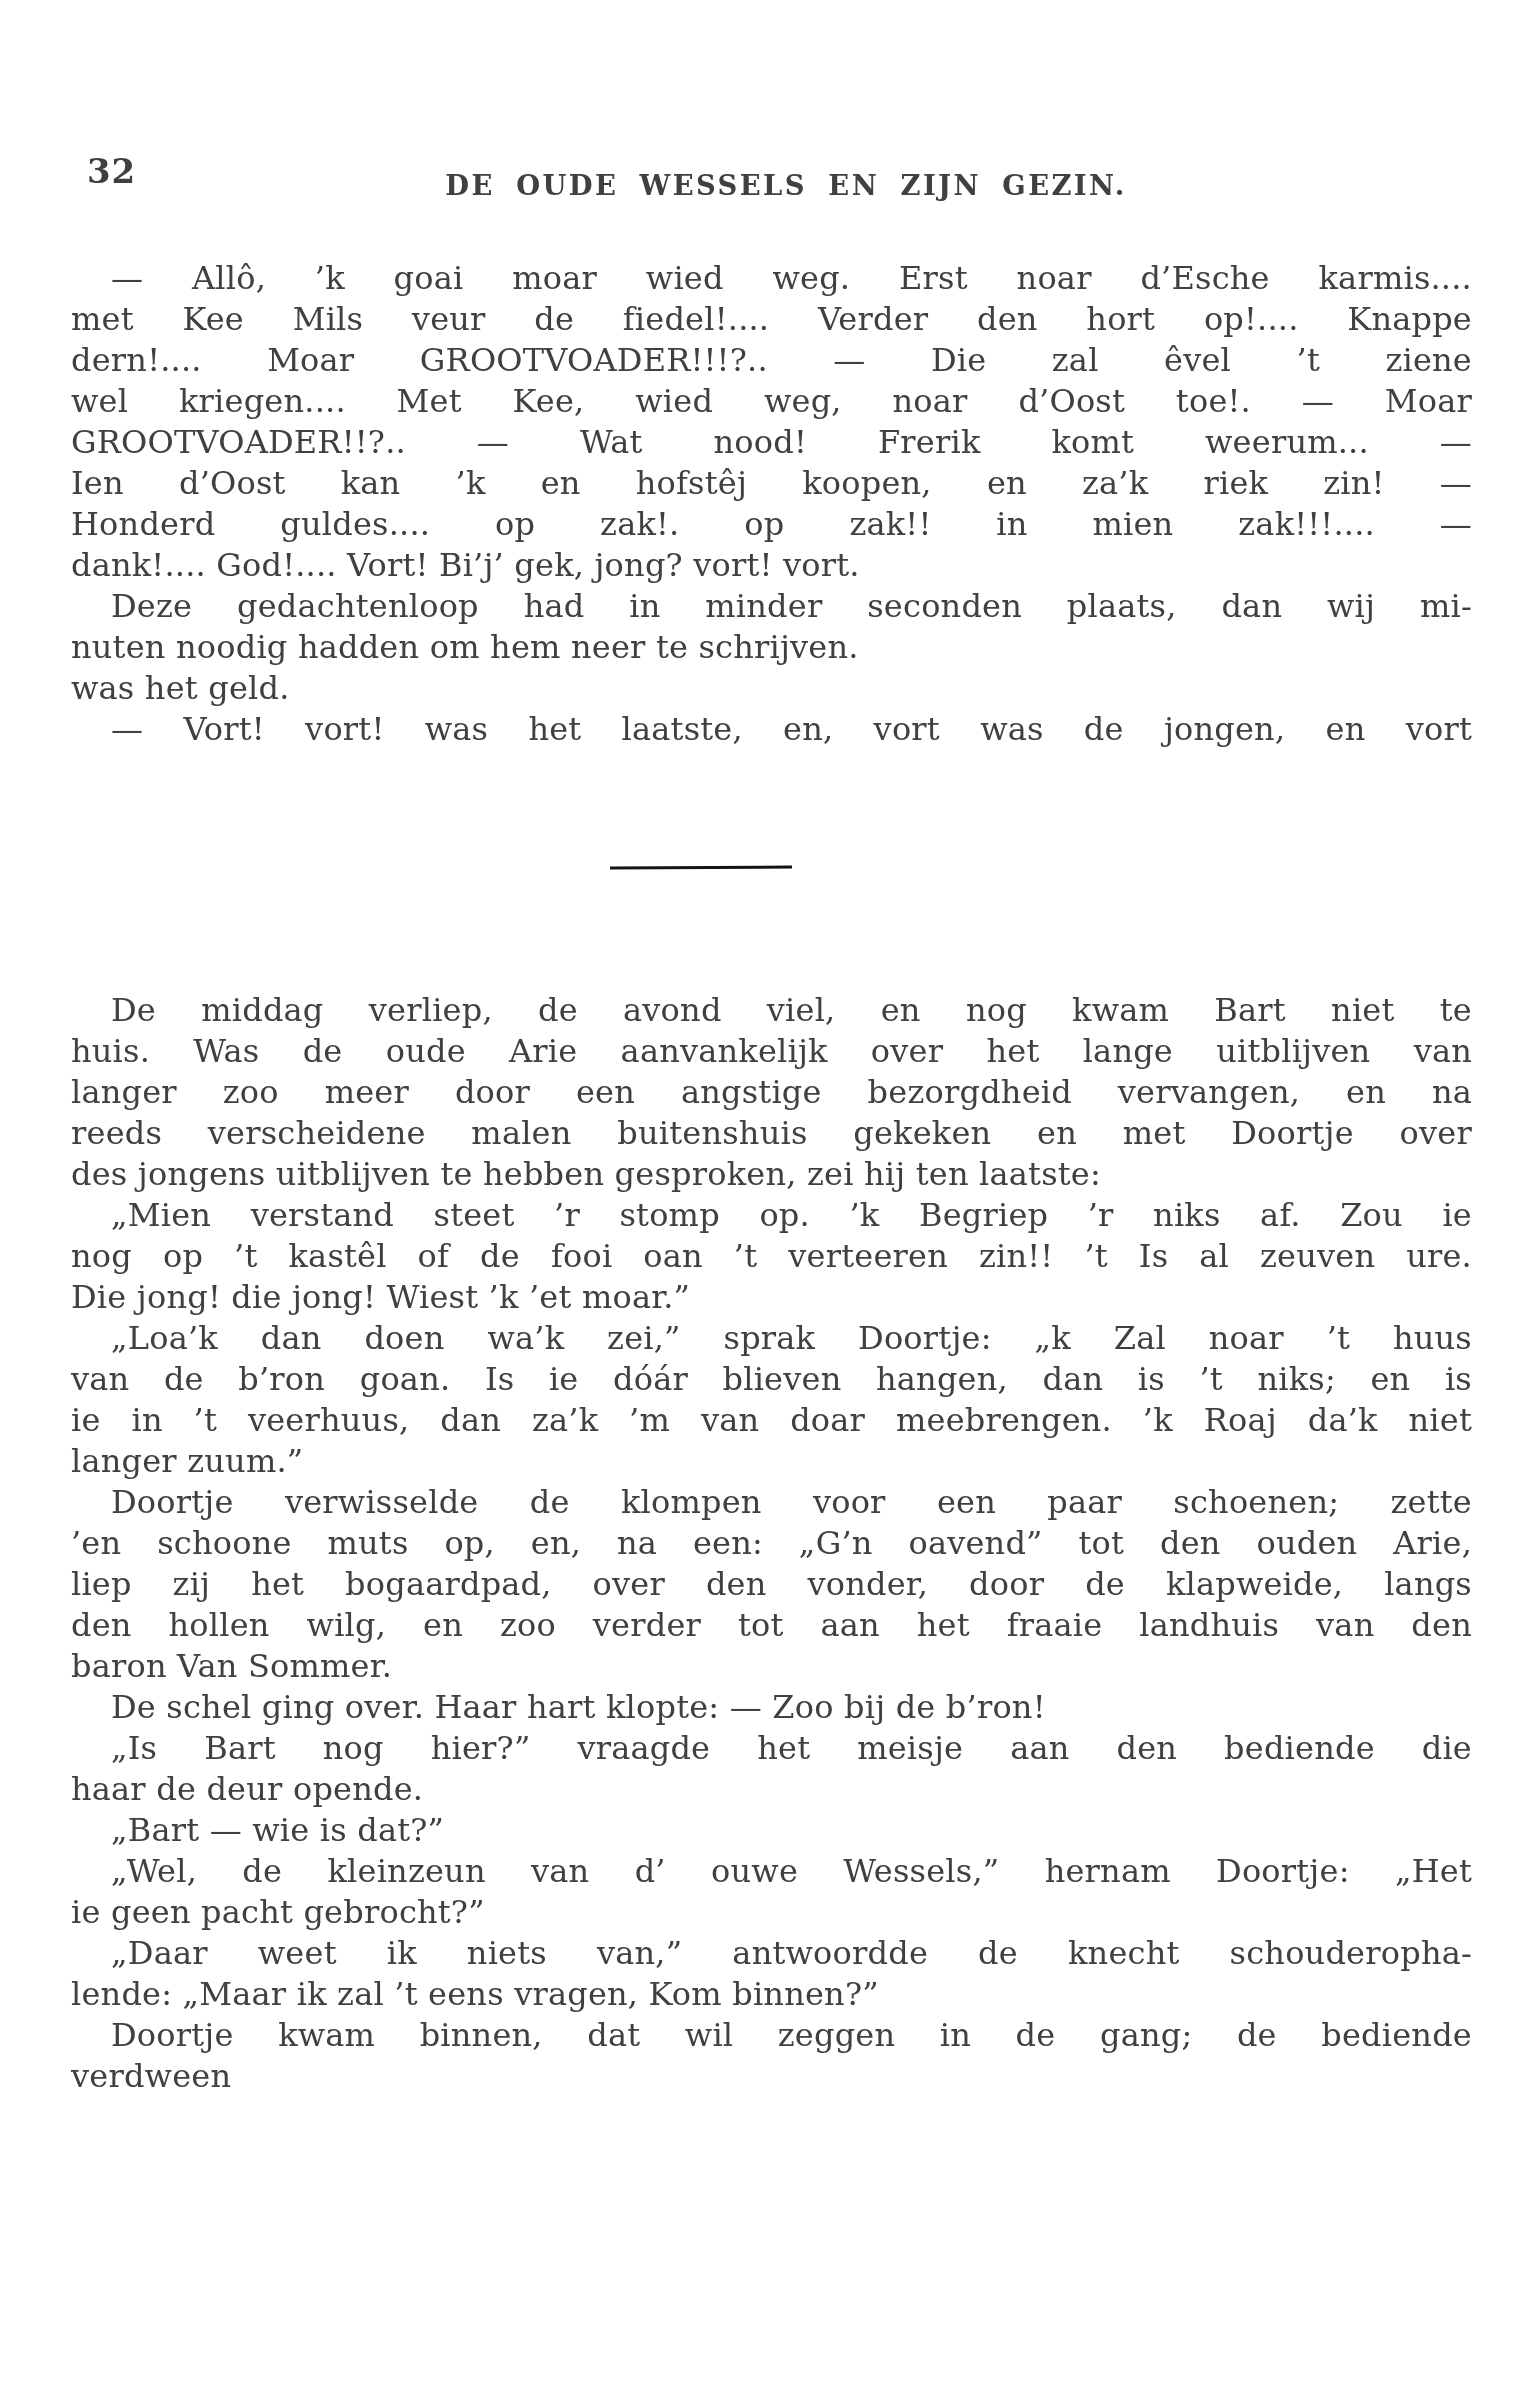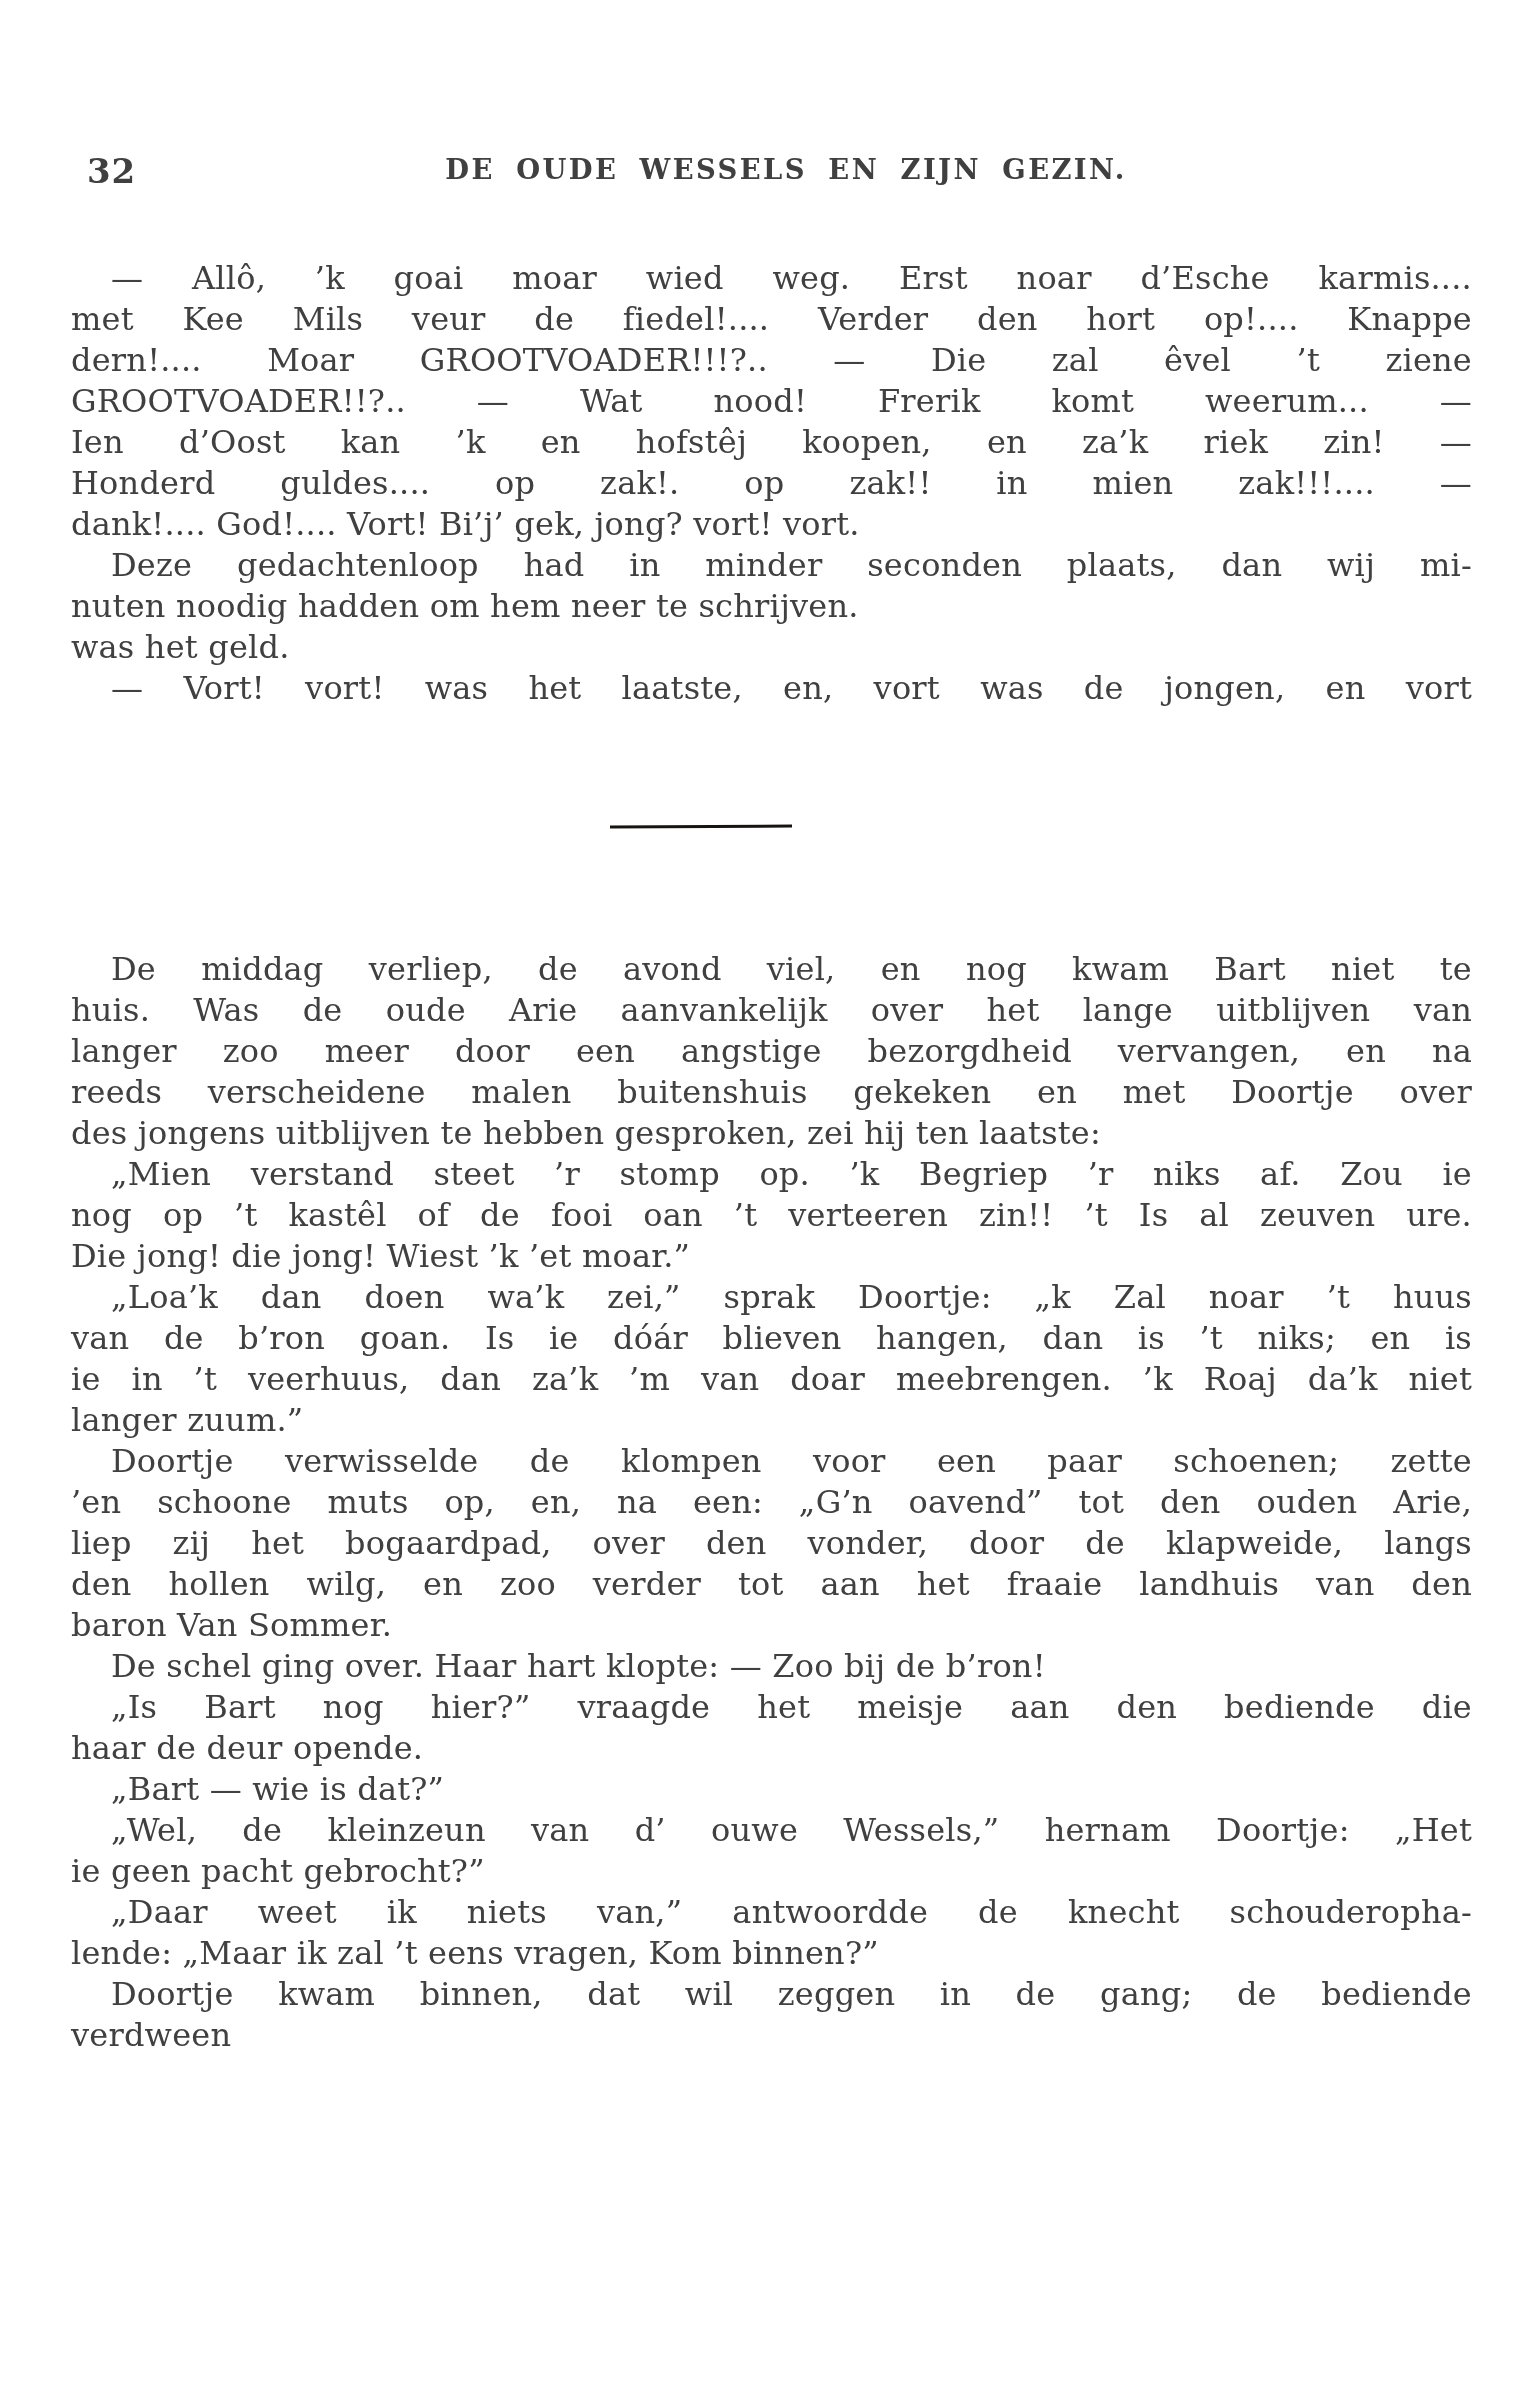--- a/index.html
+++ b/index.html
@@ -28,21 +28,21 @@
     left: 0;
     top: 0;
     font-size: 34px;
     font-weight: 700;
     letter-spacing: 0.9px;
   }
   .running-title {
     position: absolute;
     left: 0;
     right: 0;
-    top: 2px;
+    top: 18px;
     text-align: center;
     font-size: 27.4px;
     font-weight: 700;
     letter-spacing: 2.4px;
     word-spacing: 9.5px;
   }
   .text-block {
     margin: 62px 71px 0 55px;
     width: 1401px;
   }
@@ -81,20 +81,21 @@
     <span class="page-number">32</span>
     <span class="running-title">DE OUDE WESSELS EN ZIJN GEZIN.</span>
   </div>
 
   <div class="text-block">
     <section>
         <div class="para">
           <div class="line indent">— Allô, ’k goai moar wied weg. Erst noar d’Esche karmis....</div>
           <div class="line">met Kee Mils veur de fiedel!.... Verder den hort op!.... Knappe</div>
           <div class="line">dern!.... Moar GROOTVOADER!!!?.. — Die zal êvel ’t ziene</div>
+          <div class="line">wel kriegen.... Met Kee, wied weg, noar d’Oost toe!. — Moar</div>
           <div class="line">GROOTVOADER!!?.. — Wat nood! Frerik komt weerum... —</div>
           <div class="line">Ien d’Oost kan ’k en hofstêj koopen, en za’k riek zin! —</div>
           <div class="line">Honderd guldes.... op zak!. op zak!! in mien zak!!!.... —</div>
           <div class="line last">dank!.... God!.... Vort! Bi’j’ gek, jong? vort! vort.</div>
         </div>
         <div class="para">
           <div class="line indent">Deze gedachtenloop had in minder seconden plaats, dan wij mi-</div>
           <div class="line last">nuten noodig hadden om hem neer te schrijven.</div>
         </div>
         <div class="para">

